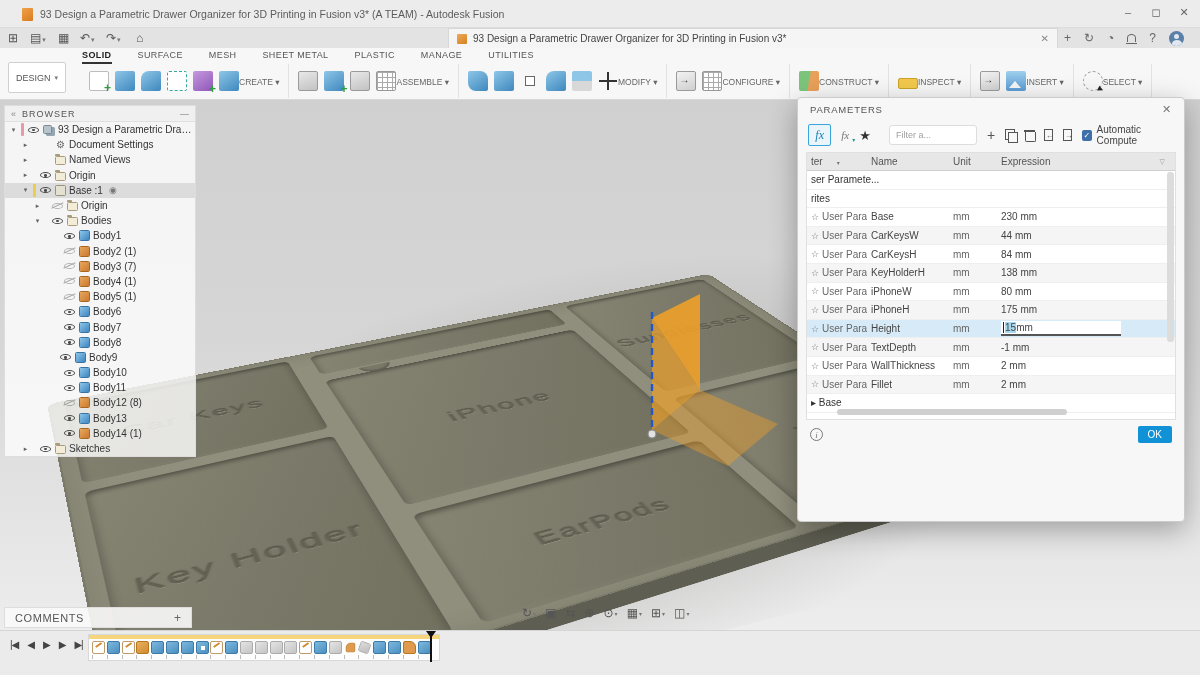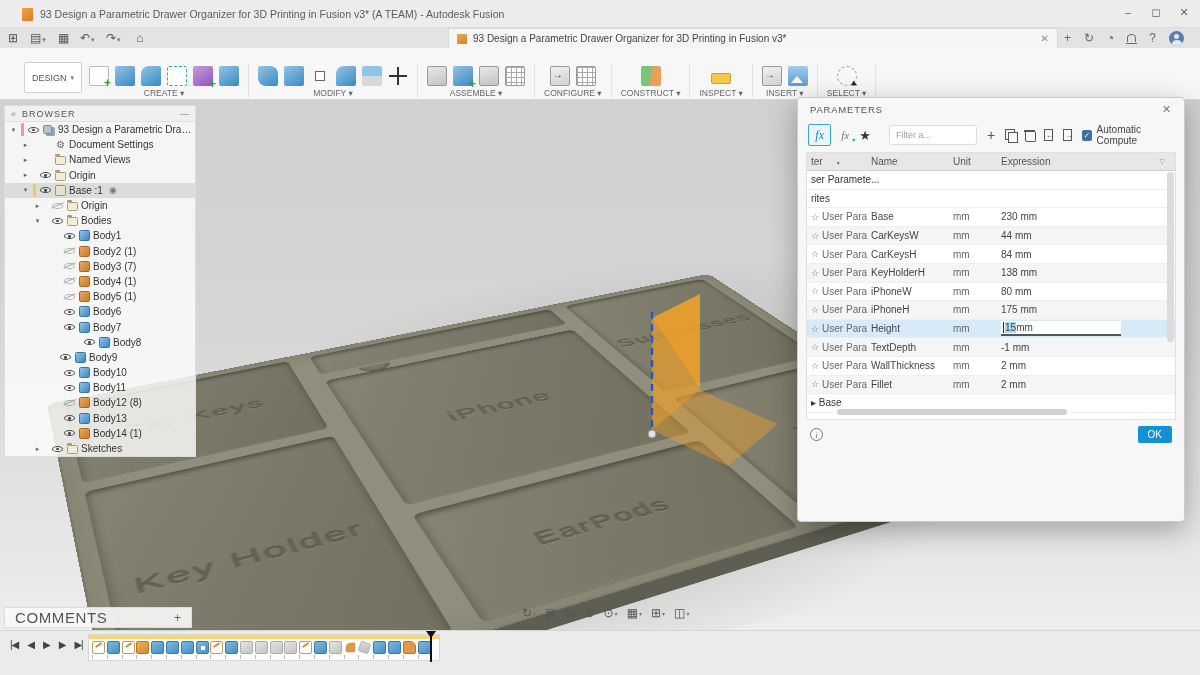--- a/index.html
+++ b/index.html
@@ -22,26 +22,26 @@
   .tabbar-right { position:absolute; top:28px; height:20px; display:flex; align-items:center; gap:13px; left:1064px; }
   .tbr { font-size:12px; color:#666; }
   .bell { width:9px; height:8px; border:1.2px solid #666; border-radius:50% 50% 0 0; border-bottom:none; position:relative; display:inline-block; }
   .bell::after { content:""; position:absolute; left:-2px; right:-2px; bottom:-2px; height:1.5px; background:#666; }
   .avatar { width:15px; height:15px; border-radius:50%; background:#5a7fa8; position:relative; overflow:hidden; display:inline-block; }
   .avatar::before { content:""; position:absolute; left:5px; top:3px; width:5px; height:5px; border-radius:50%; background:#dfe8f0; }
   .avatar::after { content:""; position:absolute; left:2.5px; top:9px; width:10px; height:7px; border-radius:50% 50% 0 0; background:#dfe8f0; }
 
   
   #ribbon { position:absolute; left:0; top:48px; width:1200px; height:52px; background:#f7f7f7; border-bottom:1px solid #d8d8d8; }
-  #design-btn { position:absolute; left:24px; top:14px; width:58px; height:31px; background:#fff; border:1px solid #d0d0d0; border-radius:2px; font-size:9px; color:#555; display:flex; align-items:center; justify-content:center; gap:3px; }
+  #design-btn { position:absolute; left:8px; top:14px; width:58px; height:31px; background:#fff; border:1px solid #d0d0d0; border-radius:2px; font-size:9px; color:#555; display:flex; align-items:center; justify-content:center; gap:3px; }
   #ribbon-tabs { position:absolute; left:82px; top:2px; display:flex; gap:26px; height:14px; }
   .rtab { font-size:9px; color:#555; letter-spacing:.4px; padding-bottom:2px; white-space:nowrap; }
   .rtab.active { color:#222; border-bottom:2px solid #333; font-weight:bold; }
   #ribbon-groups { position:absolute; left:80px; top:16px; display:flex; height:34px; }
-  .rgroup { display:flex; flex-direction:column; align-items:center; padding:0 9px; border-right:1px solid #e2e2e2; }
+  .rgroup { display:flex; flex-direction:row; align-items:center; padding:0 9px; border-right:1px solid #e2e2e2; }
   .rgroup .icons { display:flex; align-items:center; gap:6px; height:24px; }
   .rgroup .glabel { font-size:8.5px; color:#666; margin-top:1px; white-space:nowrap; }
   .tile { width:20px; height:20px; border-radius:2px; position:relative; flex:none; }
   .tl-blue { background:linear-gradient(145deg,#8ec6e8,#3e88bd); }
   .tl-white { background:#fff; border:1px solid #bcbcbc; }
   .tl-teal { background:#fff; border:1.5px dashed #35a8a0; }
   .tl-purple { background:linear-gradient(145deg,#c79ade,#8f56b8); }
   .tl-round { border-radius:8px 2px 2px 2px; }
   .tl-round2 { border-radius:2px 8px 2px 8px; }
   .tl-split { background:linear-gradient(180deg,#8ec6e8 48%,#d8d8d8 52%); }
@@ -146,21 +146,21 @@
   .caret-i { width:1px; height:11px; background:#222; margin-right:1px; }
   .sel-txt { background:#a6d9f2; }
   #vscroll { position:absolute; right:1px; top:19px; width:7px; height:170px; background:#dcdcdc; border-radius:3px; }
   #hscroll { position:absolute; left:30px; bottom:4px; width:230px; height:6px; background:#d0d0d0; border-radius:3px; }
   #dlg-footer { height:28px; display:flex; align-items:center; padding:0 12px; }
   .info-i { width:13px; height:13px; border:1.2px solid #777; border-radius:50%; color:#777; font-size:9px; font-family:"Liberation Serif",serif; font-style:italic; text-align:center; line-height:12px; }
   #ok-btn { margin-left:auto; background:#1192d6; color:#fff; border-radius:2px; font-size:10px; padding:3px 10px; }
 
   
   #comments { position:absolute; left:4px; top:607px; width:188px; height:21px; background:rgba(250,250,250,.9); border:1px solid #ddd; display:flex; align-items:center; padding:0 10px; }
-  #comments .lbl { font-size:15px; letter-spacing:.6px; color:#555; }
+  #comments .lbl { font-size:11px; letter-spacing:.6px; color:#555; }
   #comments .plus { margin-left:auto; color:#666; font-size:12px; }
   #navbar { position:absolute; left:522px; top:606px; display:flex; align-items:center; gap:9px; }
   .nicon { font-size:12px; color:#555; display:flex; align-items:center; }
   .nicon .caret { font-size:6px; }
 
   
   #bottombar { position:absolute; left:0; top:630px; width:1200px; height:45px; background:#ebebeb; border-top:1px solid #d5d5d5; }
   #playback { position:absolute; left:10px; top:8px; display:flex; gap:9px; color:#444; font-size:10px; letter-spacing:-1px; }
   #timeline { position:absolute; left:88px; top:3px; width:352px; height:27px; background:#fdfdfd; border:1px solid #d8d8d8; }
   #timeline .yellow { position:absolute; left:0; top:0; right:0; height:4px; background:#f5d67c; }
@@ -211,51 +211,60 @@
   <span class="bell"></span>
   <span class="tbr">?</span>
   <span class="avatar"></span>
 </div>
 
 <div id="ribbon">
   <div id="design-btn">
     <span>DESIGN</span>
       <span class="caret">▾</span>
   </div>
+  <div id="ribbon-tabs">
+      <span class="rtab active">SOLID</span>
+      <span class="rtab">SURFACE</span>
+      <span class="rtab">MESH</span>
+      <span class="rtab">SHEET METAL</span>
+      <span class="rtab">PLASTIC</span>
+      <span class="rtab">MANAGE</span>
+      <span class="rtab">UTILITIES</span>
+    </div>
   <div id="ribbon-groups">
       <div class="rgroup">
     <div class="icons">
           <span class="tile tl-white tl-gp"></span>
           <span class="tile tl-blue"></span>
           <span class="tile tl-blue tl-round"></span>
           <span class="tile tl-teal"></span>
           <span class="tile tl-purple tl-gp"></span>
           <span class="tile tl-blue"></span>
         </div>
     <div class="glabel">CREATE ▾</div>
   </div>
       <div class="rgroup">
     <div class="icons">
+          <span class="tile tl-pages"></span>
+          <span class="tile tl-blue tl-gp"></span>
+          <span class="tile tl-pages"></span>
+          <span class="tile tl-table"></span>
+        </div>
+    <div class="glabel">ASSEMBLE ▾</div>
+  </div>
+      <div class="rgroup">
+    <div class="icons">
           <span class="tile tl-blue tl-round2"></span>
           <span class="tile tl-blue"></span>
           <span class="tile tl-bluesq"></span>
           <span class="tile tl-blue tl-round"></span>
           <span class="tile tl-split"></span>
           <span class="tile tl-move"></span>
         </div>
     <div class="glabel">MODIFY ▾</div>
-  </div>
-      <div class="rgroup">
-    <div class="icons">
-          <span class="tile tl-pages"></span>
-          <span class="tile tl-blue tl-gp"></span>
-          <span class="tile tl-pages"></span>
-          <span class="tile tl-table"></span>
-        </div>
-    <div class="glabel">ASSEMBLE ▾</div>
   </div>
       <div class="rgroup">
     <div class="icons">
           <span class="tile tl-doc"></span>
           <span class="tile tl-table"></span>
         </div>
     <div class="glabel">CONFIGURE ▾</div>
   </div>
       <div class="rgroup">
     <div class="icons">
@@ -433,21 +442,21 @@
 
   </div>
       <div class="brow" style="padding-left: 40px;">
     <span class="bexp"></span>
     <span class="bbar" style="visibility: hidden;"></span>
     <span class="eye on"></span>
     <span class="bicon bi-body-blue"></span>
     <span class="blabel">Body7</span>
 
   </div>
-      <div class="brow" style="padding-left: 60px;">
+      <div class="brow" style="padding-left: 40px;">
     <span class="bexp"></span>
     <span class="bbar" style="visibility: hidden;"></span>
     <span class="eye on"></span>
     <span class="bicon bi-body-blue"></span>
     <span class="blabel">Body8</span>
 
   </div>
       <div class="brow" style="padding-left: 36px;">
     <span class="bexp"></span>
     <span class="bbar" style="visibility: hidden;"></span>
@@ -489,21 +498,21 @@
 
   </div>
       <div class="brow" style="padding-left: 40px;">
     <span class="bexp"></span>
     <span class="bbar" style="visibility: hidden;"></span>
     <span class="eye on"></span>
     <span class="bicon bi-body-orange"></span>
     <span class="blabel">Body14 (1)</span>
 
   </div>
-      <div class="brow" style="padding-left: 28px;">
+      <div class="brow" style="padding-left: 16px;">
     <span class="bexp">▸</span>
     <span class="bbar" style="visibility: hidden;"></span>
     <span class="eye on"></span>
     <span class="bicon bi-folder"></span>
     <span class="blabel">Sketches</span>
 
   </div>
     </div>
 </div>
 

